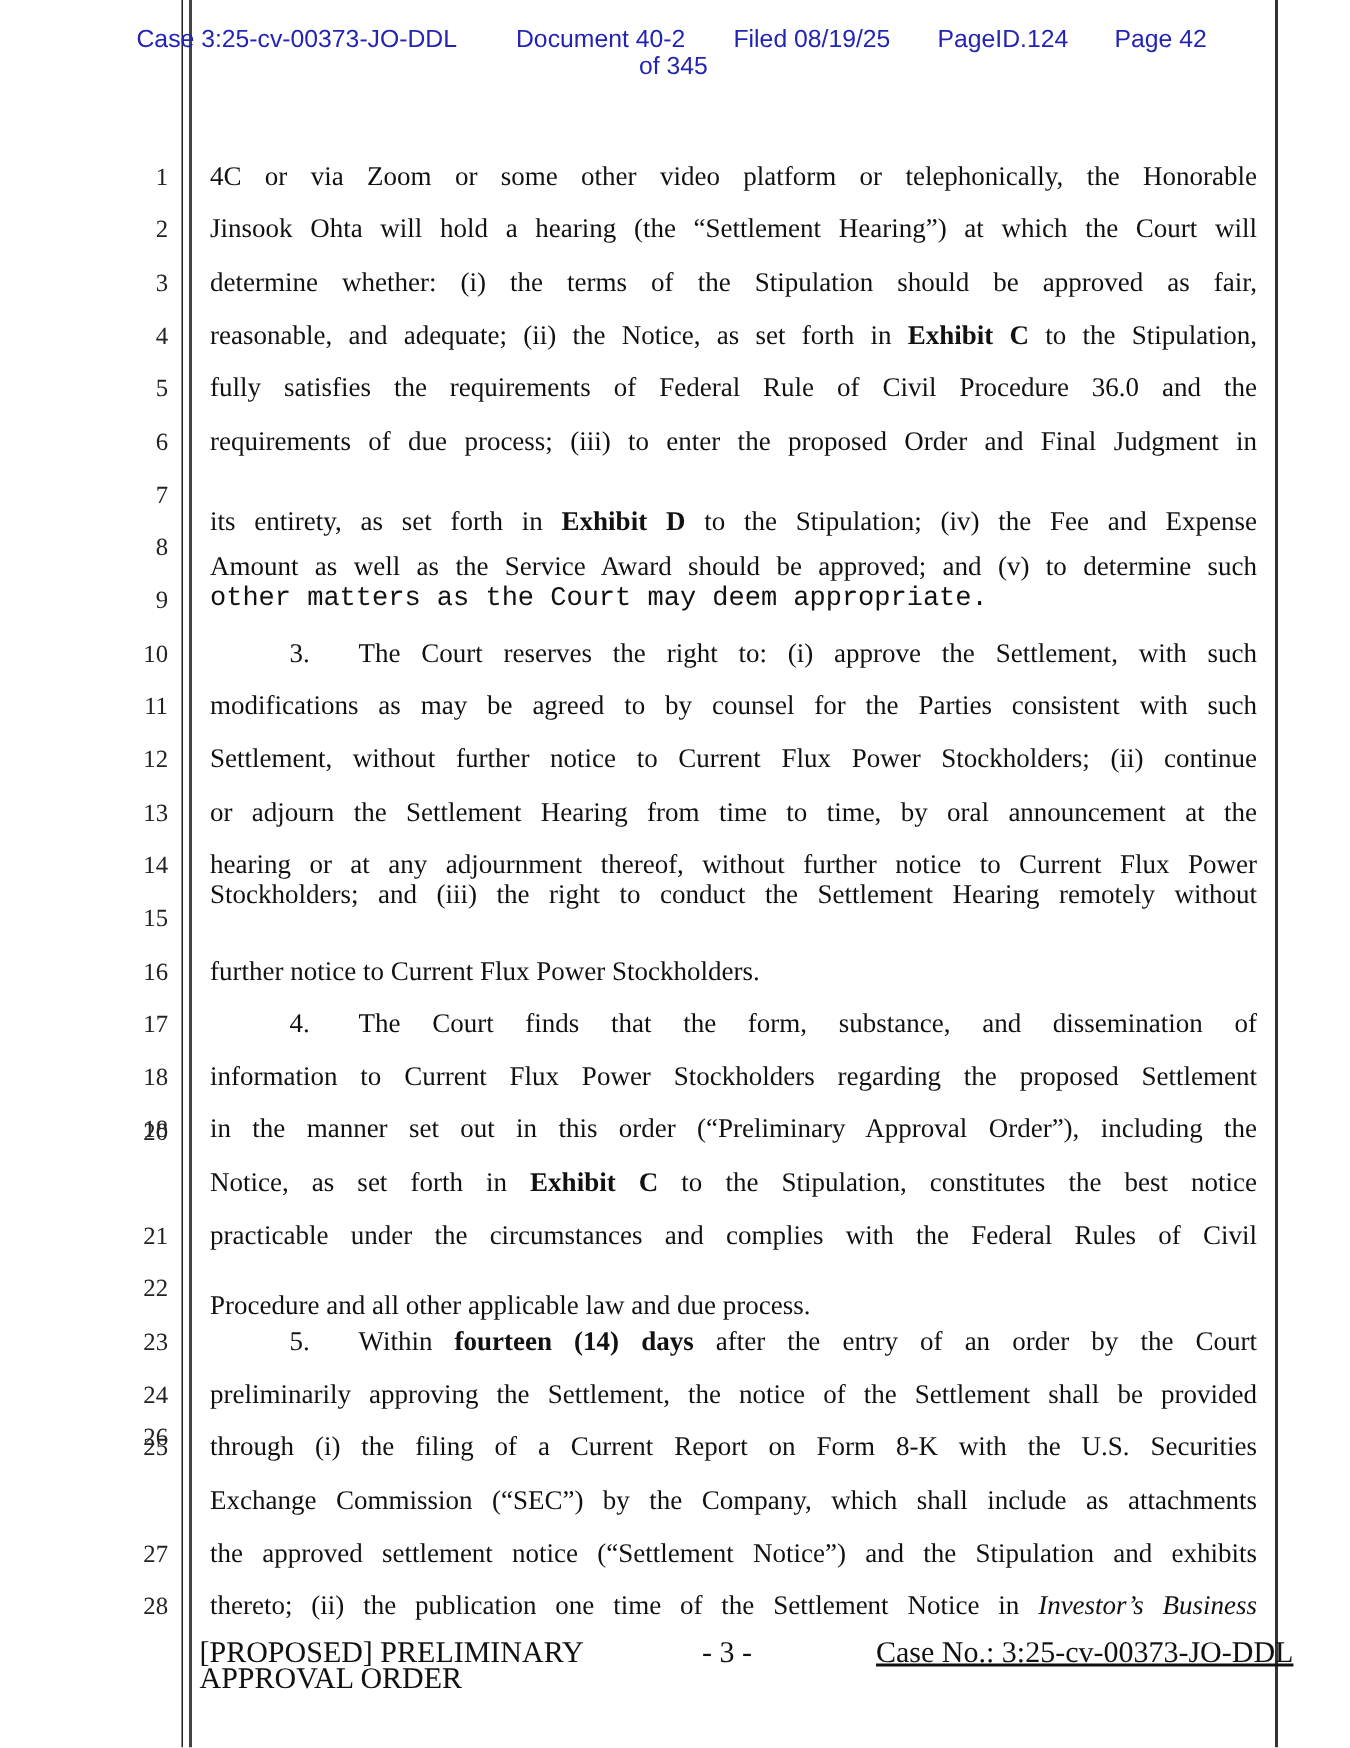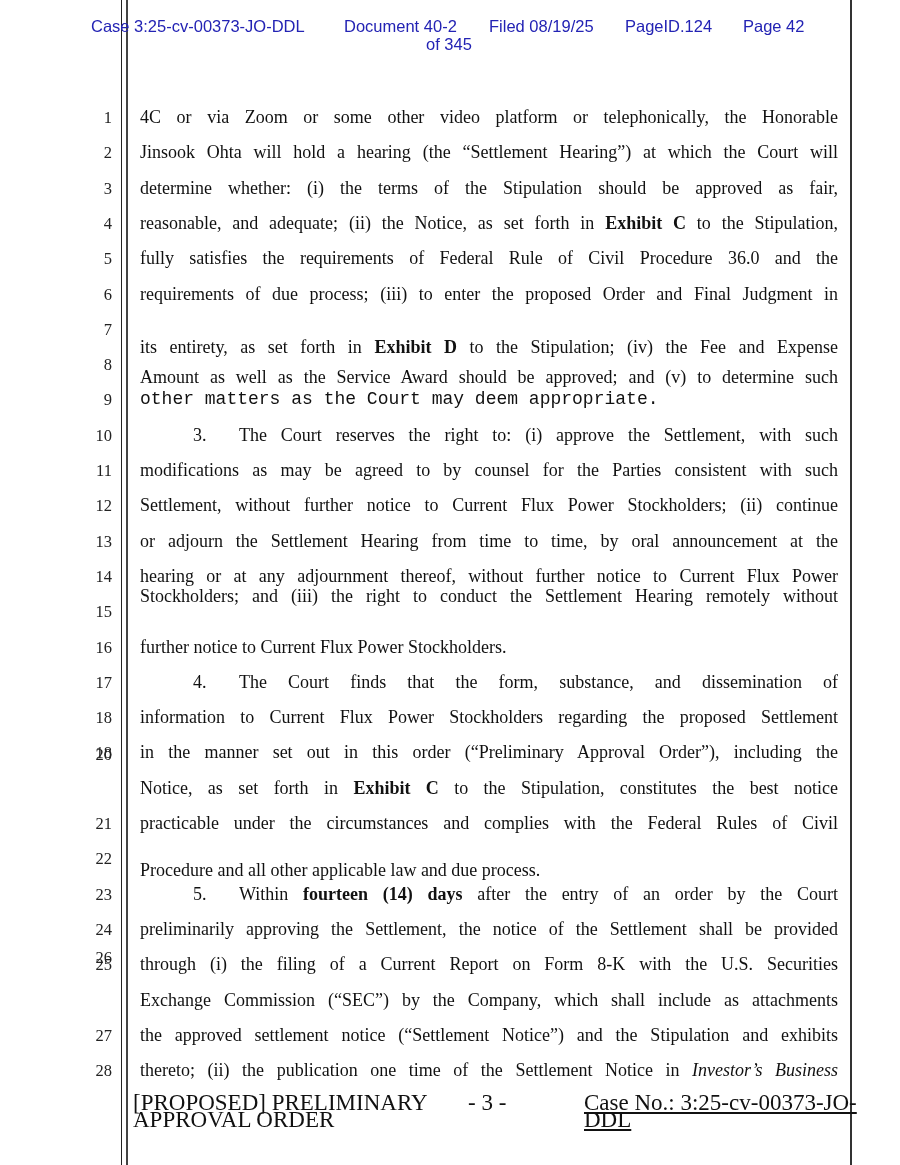--- a/index.html
+++ b/index.html
@@ -20,21 +20,21 @@
 
   .lineno { position: absolute; left: 86px; width: 26px; text-align: right; font-size: 16.5px; color: #222; }
 
   .line { position: absolute; left: 140px; width: 698px; font-size: 18px; line-height: 22px; white-space: nowrap; text-align: justify; text-align-last: justify; }
   .line.last { text-align-last: left; }
   .line.indent { padding-left: 53px; width: 645px; }
   .num { display: inline-block; width: 46px; }
   b { font-weight: bold; }
   i { font-style: italic; }
 
-  .footer { position: absolute; top: 1094px; font-size: 23px; line-height: 17px; color: #111; }
+  .footer { position: absolute; top: 1094px; font-size: 20px; line-height: 17px; color: #111; }
   .footer.left { left: 133px; }
   .footer.center { left: 468px; }
   .footer.right { left: 584px; text-decoration: underline; }
 </style>
 </head>
 <body>
 
 <div class="rule rule-l1"></div>
 <div class="rule rule-l2"></div>
 <div class="rule rule-r"></div>

